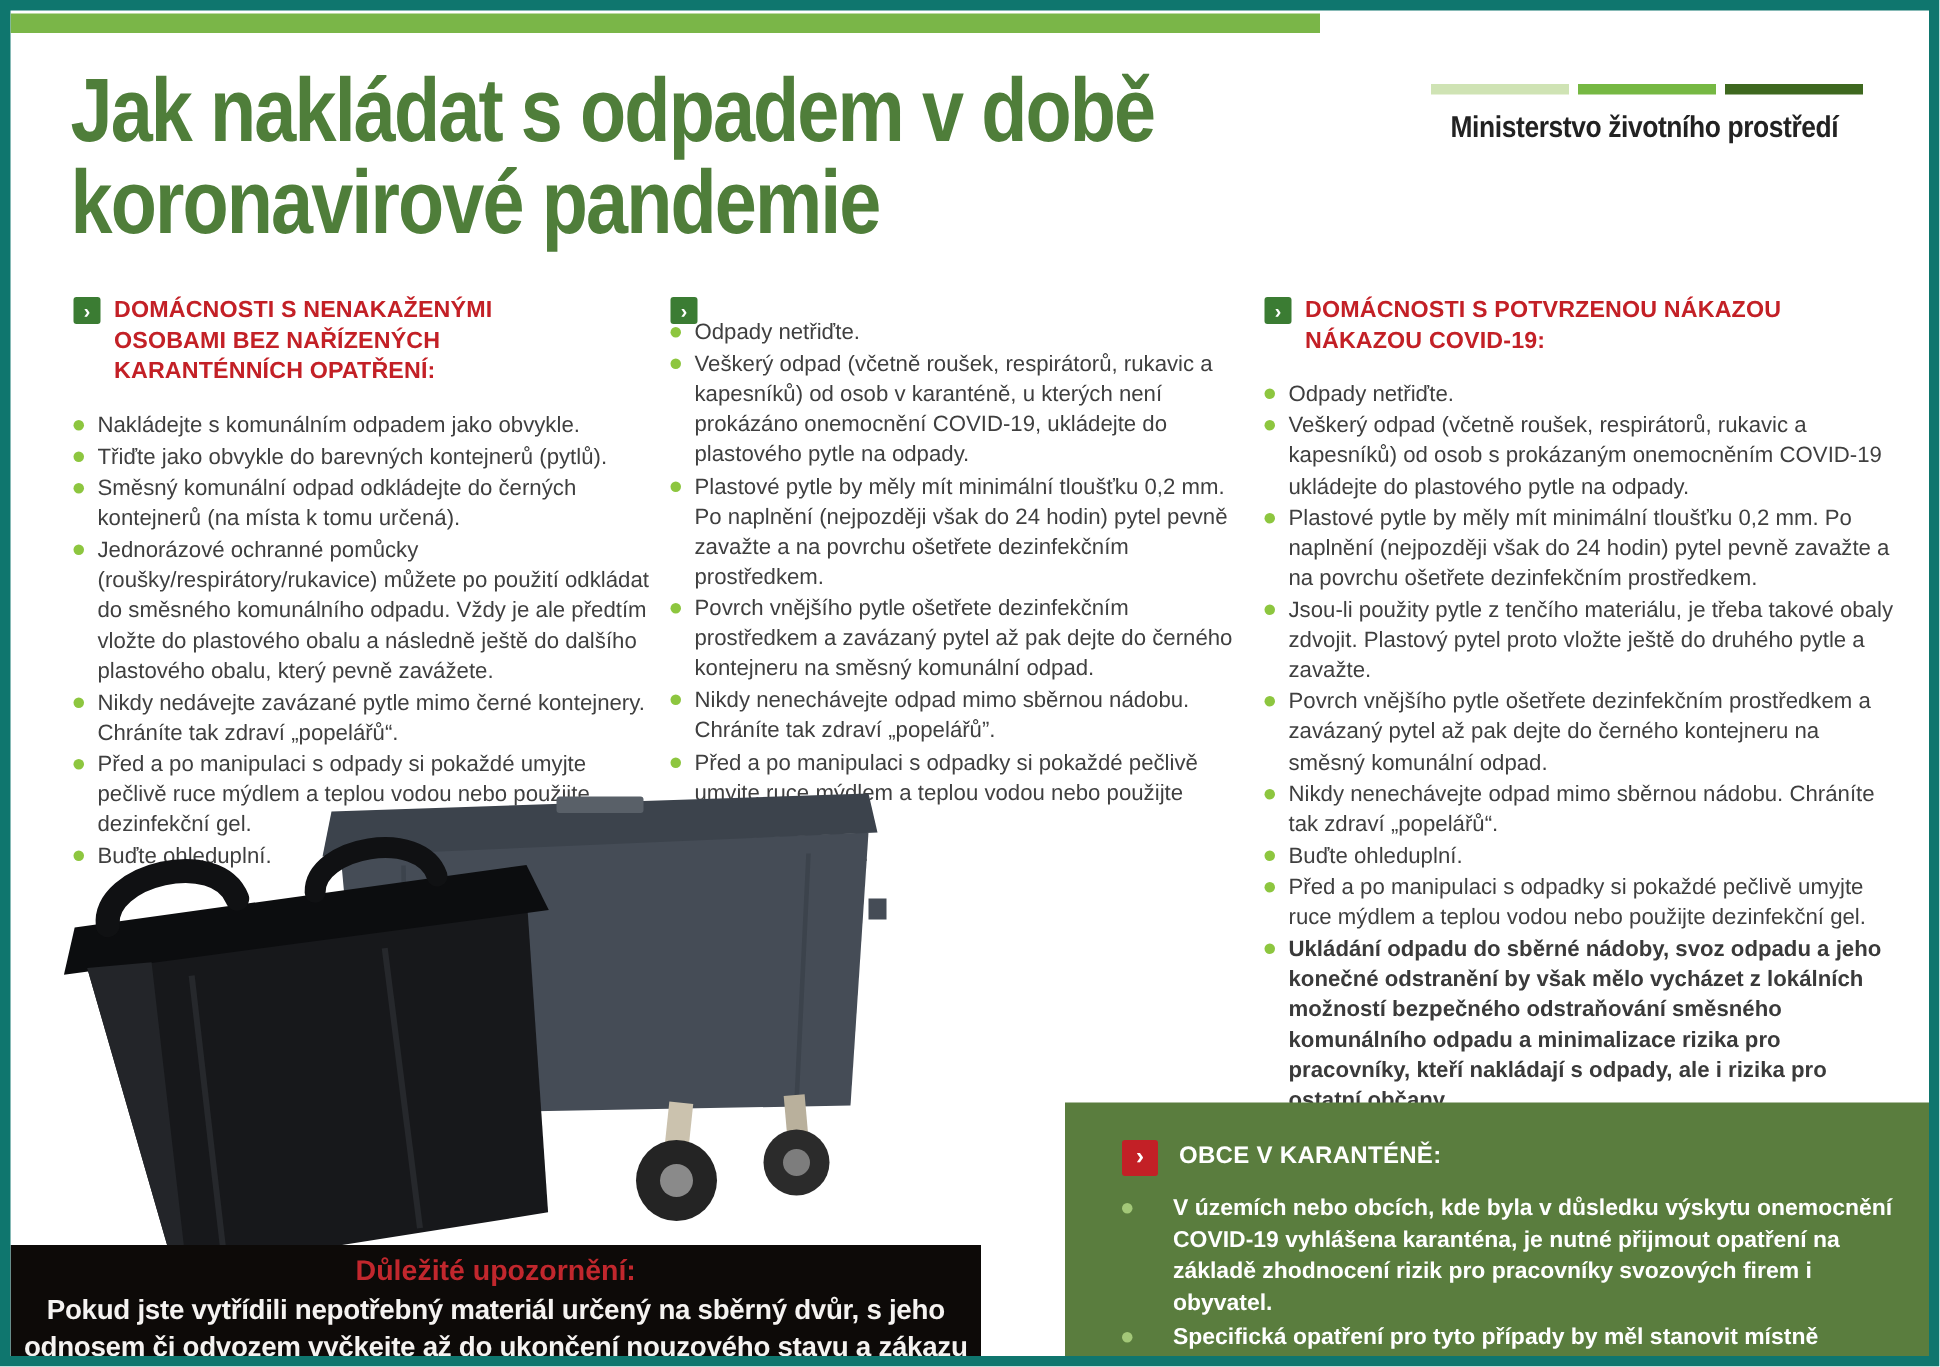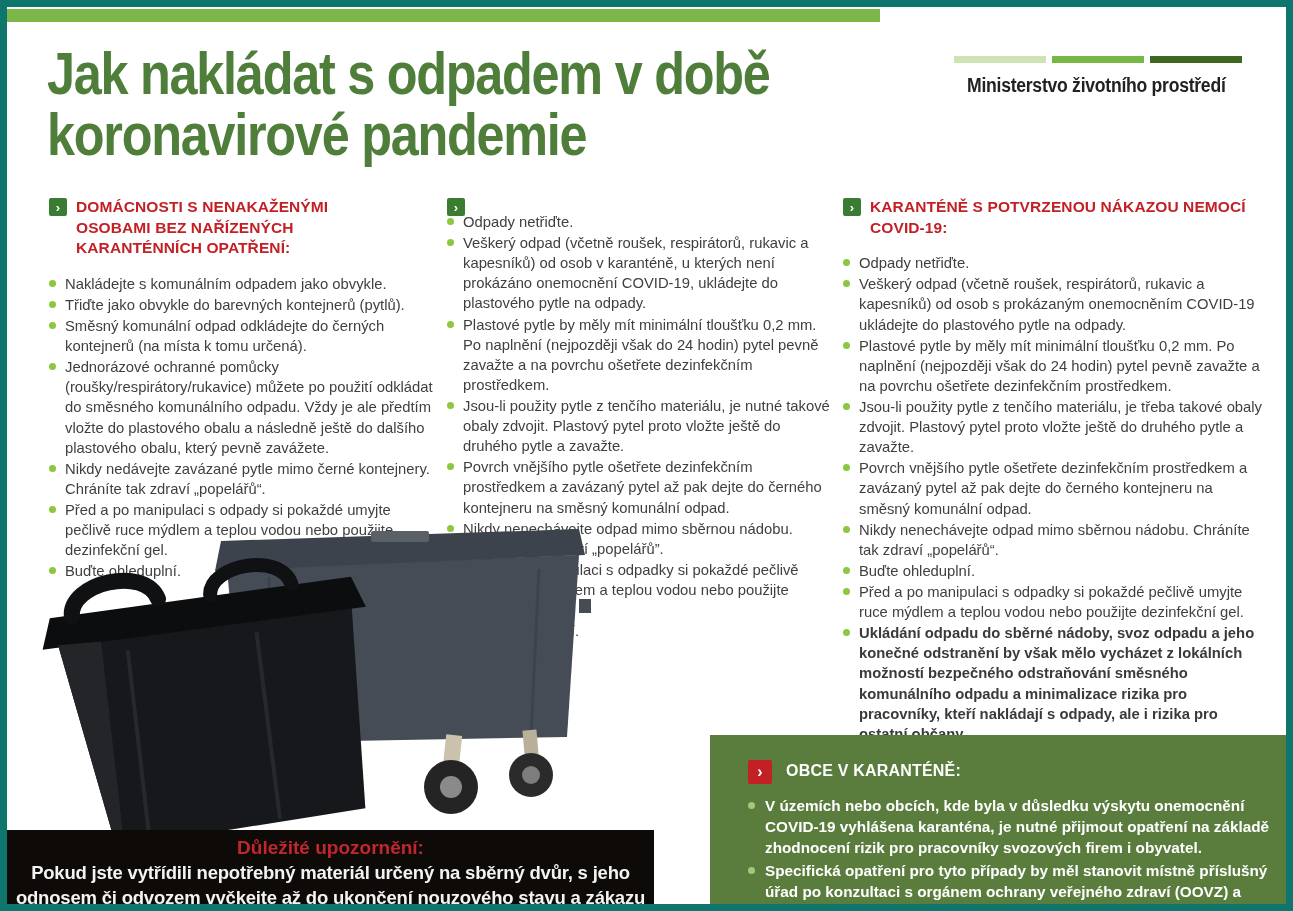--- a/index.html
+++ b/index.html
@@ -61,21 +61,21 @@
   }
 
   
   .greenbox {
     position:absolute; left:703px; top:728px; width:590px; height:183px; background:#5a7d3e;
     padding:27px 28px 0 38px;
   }
   .gb-head { position:relative; padding-left:38px; margin-bottom:15px; }
   .gb-head h2 { font-size:16px; font-weight:700; color:#ffffff; letter-spacing:0.2px; }
   .gb-head .chev { background:#c32026; width:24px; height:24px; font-size:16px; top:-2px; border-radius:2px; }
-  .greenbox ul.bullets li { margin-bottom:2px; gap:10px; }
+  .greenbox ul.bullets li { margin-bottom:2px; gap:27px; }
   .greenbox ul.bullets li .dot { background:#a3c878; margin-top:7px; }
   .greenbox ul.bullets li .btxt { color:#ffffff; font-weight:700; font-size:15.3px; line-height:1.38; }
 </style>
 </head>
 <body>
 
 <div class="page">
 
   <div class="topbar"></div>
 
@@ -139,45 +139,41 @@
         <li>
           <span class="dot"></span>
           <span class="btxt">Veškerý odpad (včetně roušek, respirátorů, rukavic a kapesníků) od osob v karanténě, u kterých není prokázáno onemocnění COVID-19, ukládejte do plastového pytle na odpady.</span>
         </li>
         <li>
           <span class="dot"></span>
           <span class="btxt">Plastové pytle by měly mít minimální tloušťku 0,2 mm. Po naplnění (nejpozději však do 24 hodin) pytel pevně zavažte a na povrchu ošetřete dezinfekčním prostředkem.</span>
         </li>
         <li>
           <span class="dot"></span>
-          <span class="btxt">Jsou-li použity pytle z tenčího materiálu, je nutné takové obaly zdvojit. Plastový pytel proto vložte ještě do druhého pytle a zavažte.</span>
-        </li>
-        <li>
-          <span class="dot"></span>
           <span class="btxt">Povrch vnějšího pytle ošetřete dezinfekčním prostředkem a zavázaný pytel až pak dejte do černého kontejneru na směsný komunální odpad.</span>
         </li>
         <li>
           <span class="dot"></span>
           <span class="btxt">Nikdy nenechávejte odpad mimo sběrnou nádobu. Chráníte tak zdraví „popelářů”.</span>
         </li>
         <li>
           <span class="dot"></span>
           <span class="btxt">Před a po manipulaci s odpadky si pokaždé pečlivě umyjte ruce mýdlem a teplou vodou nebo použijte dezinfekční gel.</span>
         </li>
         <li>
           <span class="dot"></span>
           <span class="btxt">Buďte ohleduplní.</span>
         </li>
       </ul>
   </div>
 
   <div class="col col-3">
     <div class="chead">
       <span class="chev">›</span>
-      <h2>KARANTÉNĚ S POTVRZENOU NÁKAZOU NEMOCÍ COVID-19:</h2>
+      <h2>DOMÁCNOSTI S POTVRZENOU NÁKAZOU NÁKAZOU COVID-19:</h2>
     </div>
     <ul class="bullets">
         <li>
           <span class="dot"></span>
           <span class="btxt">Odpady netřiďte.</span>
         </li>
         <li>
           <span class="dot"></span>
           <span class="btxt">Veškerý odpad (včetně roušek, respirátorů, rukavic a kapesníků) od osob s prokázaným onemocněním COVID-19 ukládejte do plastového pytle na odpady.</span>
         </li>

